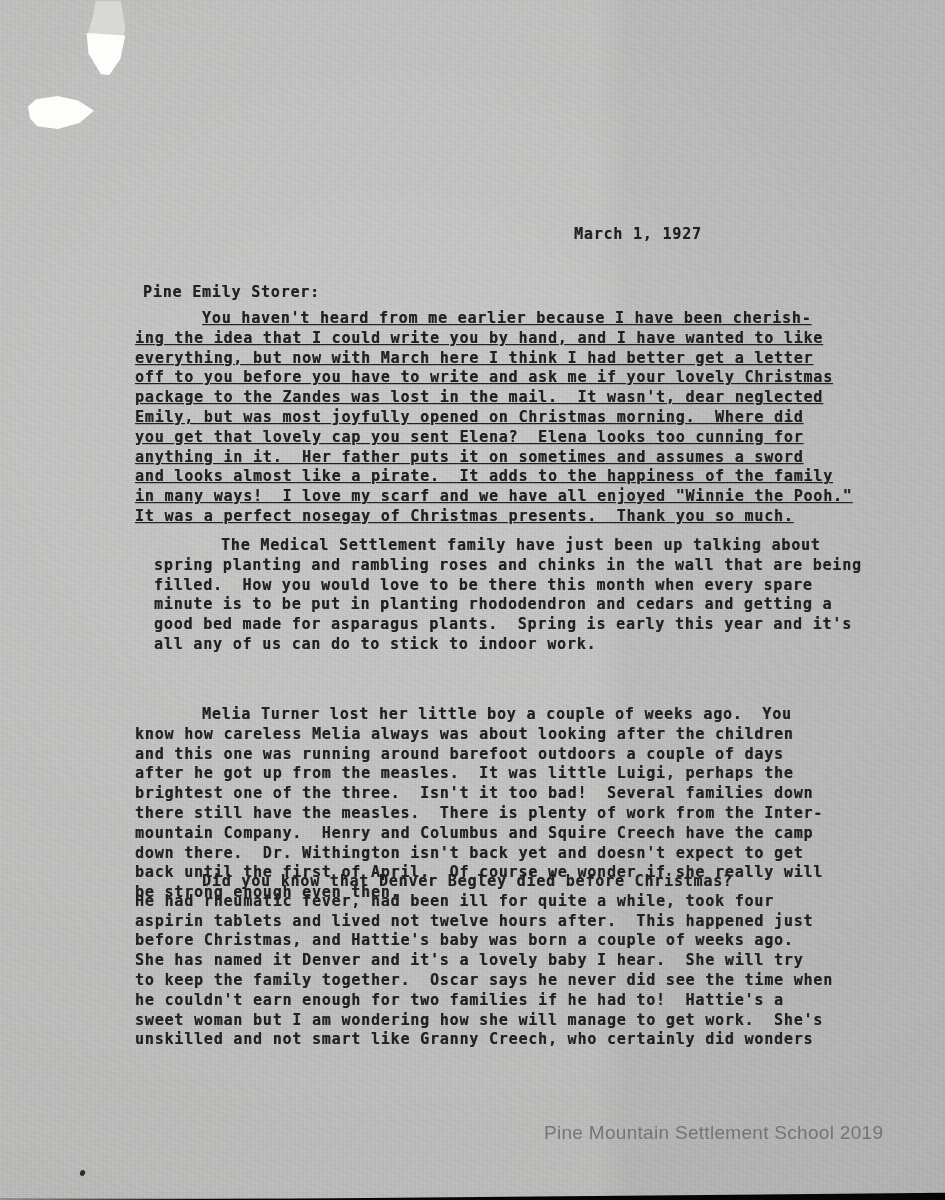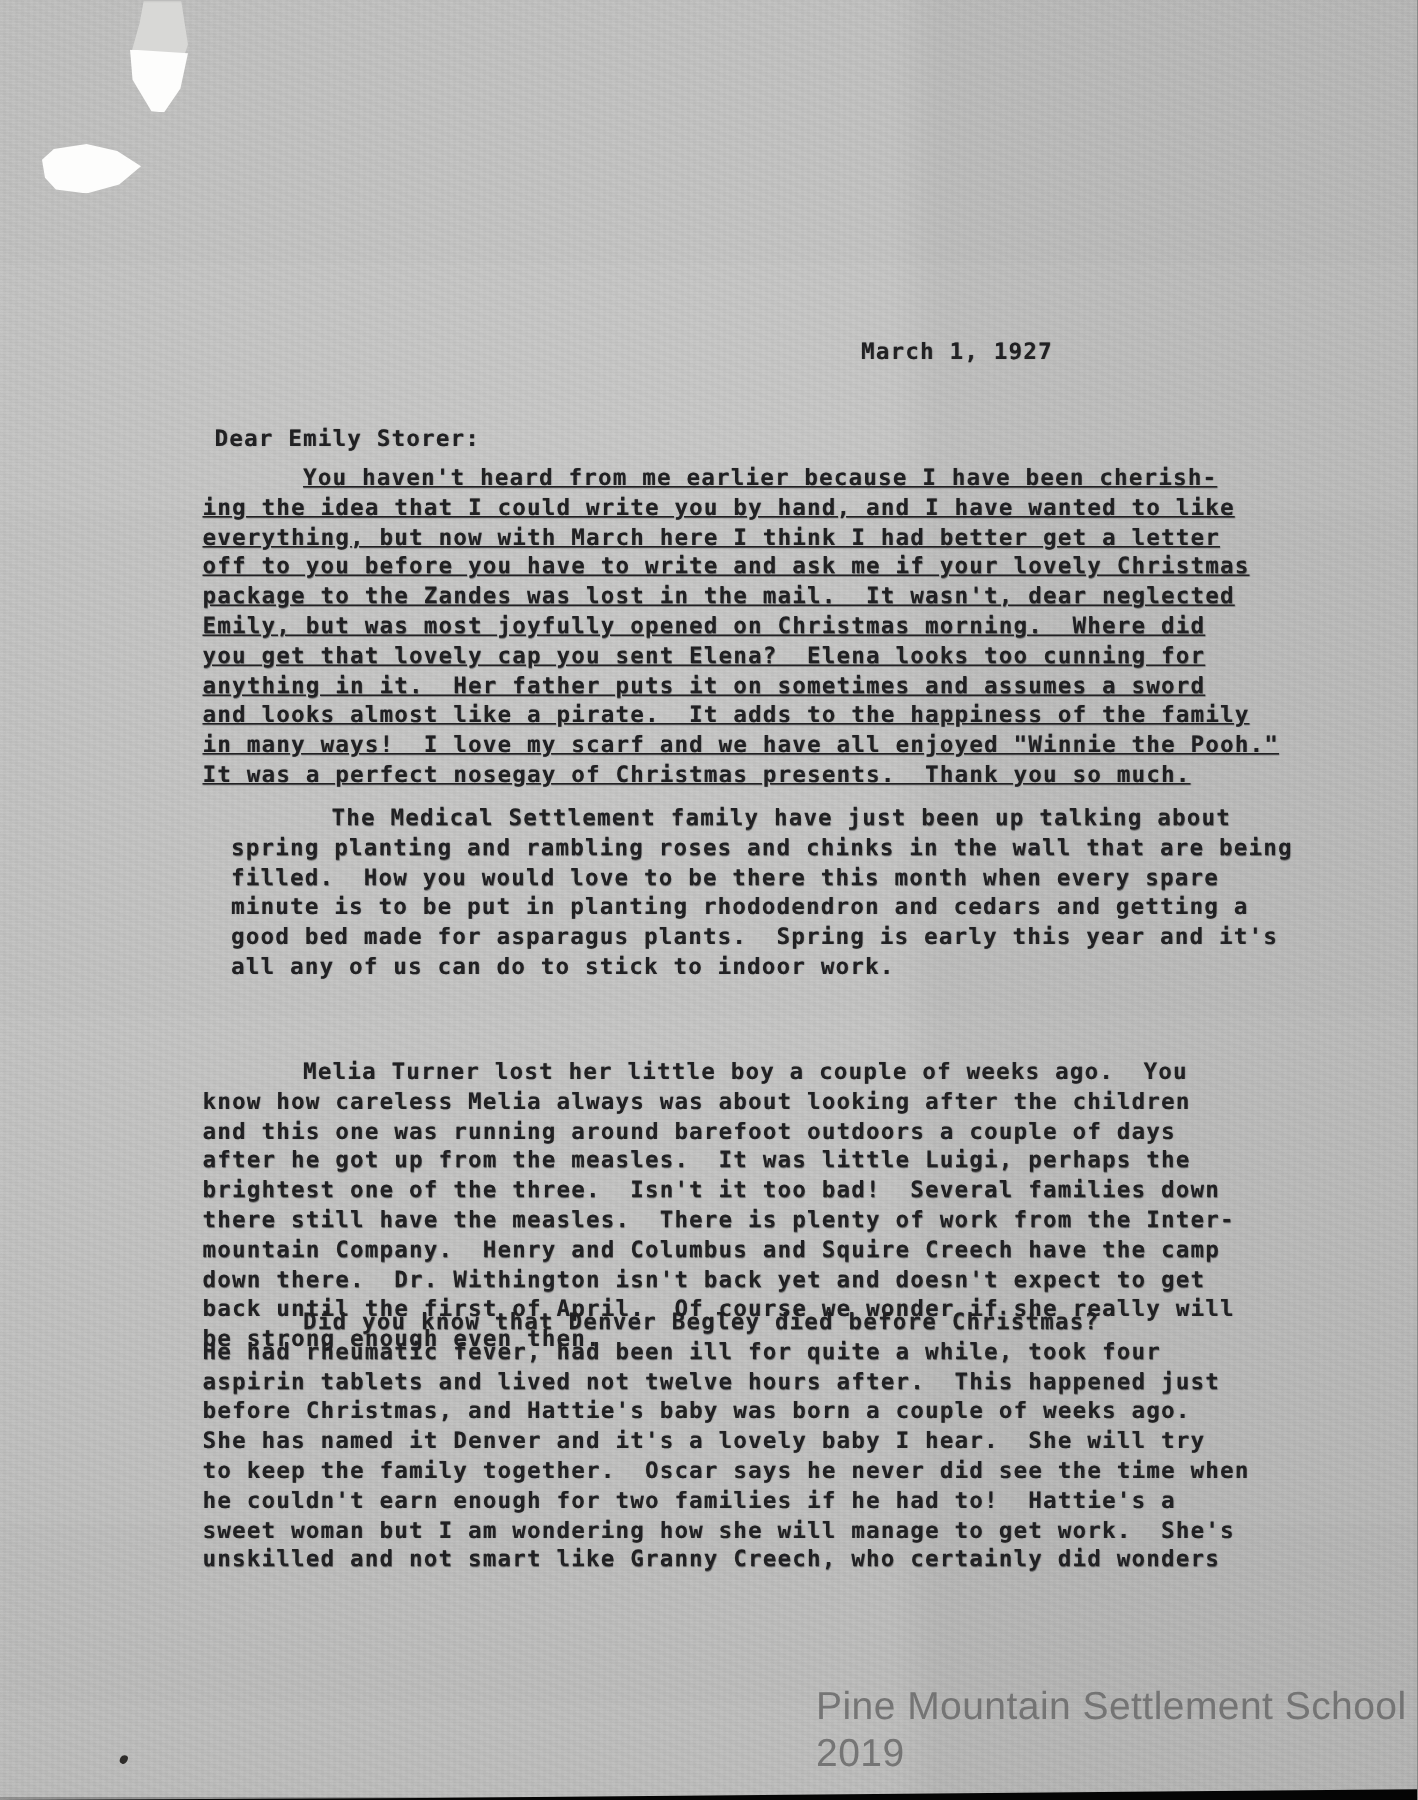--- a/index.html
+++ b/index.html
@@ -36,21 +36,21 @@
   .salutation  { left: 127px; top: 283px; }
   .para-1 { top: 309px; text-decoration: underline; }
   .para-2 { top: 536px; margin-left: 19px; }
   .para-3 { top: 705px; }
   .para-4 { top: 872px; }
   
   .watermark {
     position: absolute;
     left: 544px; top: 1122px;
     font-family: "Liberation Sans", sans-serif;
-    font-size: 26px;
+    font-size: 19px;
     letter-spacing: 0.3px;
     color: rgba(104,104,104,0.85);
   }
   
   .tear { position: absolute; }
   .tear-top-flap {
     left: 83px; top: 0; width: 46px; height: 38px;
     background: #d8d8d6;
     clip-path: polygon(28% 0, 82% 0, 92% 78%, 86% 100%, 10% 92%, 22% 40%);
     box-shadow: inset 0 0 2px rgba(0,0,0,0.35);
@@ -89,21 +89,21 @@
 <body>
 
 <div class="paper">
 
   <div class="tear tear-top-flap"></div>
   <div class="tear tear-top-white"></div>
   <div class="tear tear-left-white"></div>
 
   <div class="tw date-line">March 1, 1927</div>
 
-  <div class="tw salutation">Dear Emily Storer:</div>
+  <div class="tw salutation">Pine Emily Storer:</div>
 
   <div class="tw para para-1">You haven't heard from me earlier because I have been cherish-
 ing the idea that I could write you by hand, and I have wanted to like
 everything, but now with March here I think I had better get a letter
 off to you before you have to write and ask me if your lovely Christmas
 package to the Zandes was lost in the mail.  It wasn't, dear neglected
 Emily, but was most joyfully opened on Christmas morning.  Where did
 you get that lovely cap you sent Elena?  Elena looks too cunning for
 anything in it.  Her father puts it on sometimes and assumes a sword
 and looks almost like a pirate.  It adds to the happiness of the family

